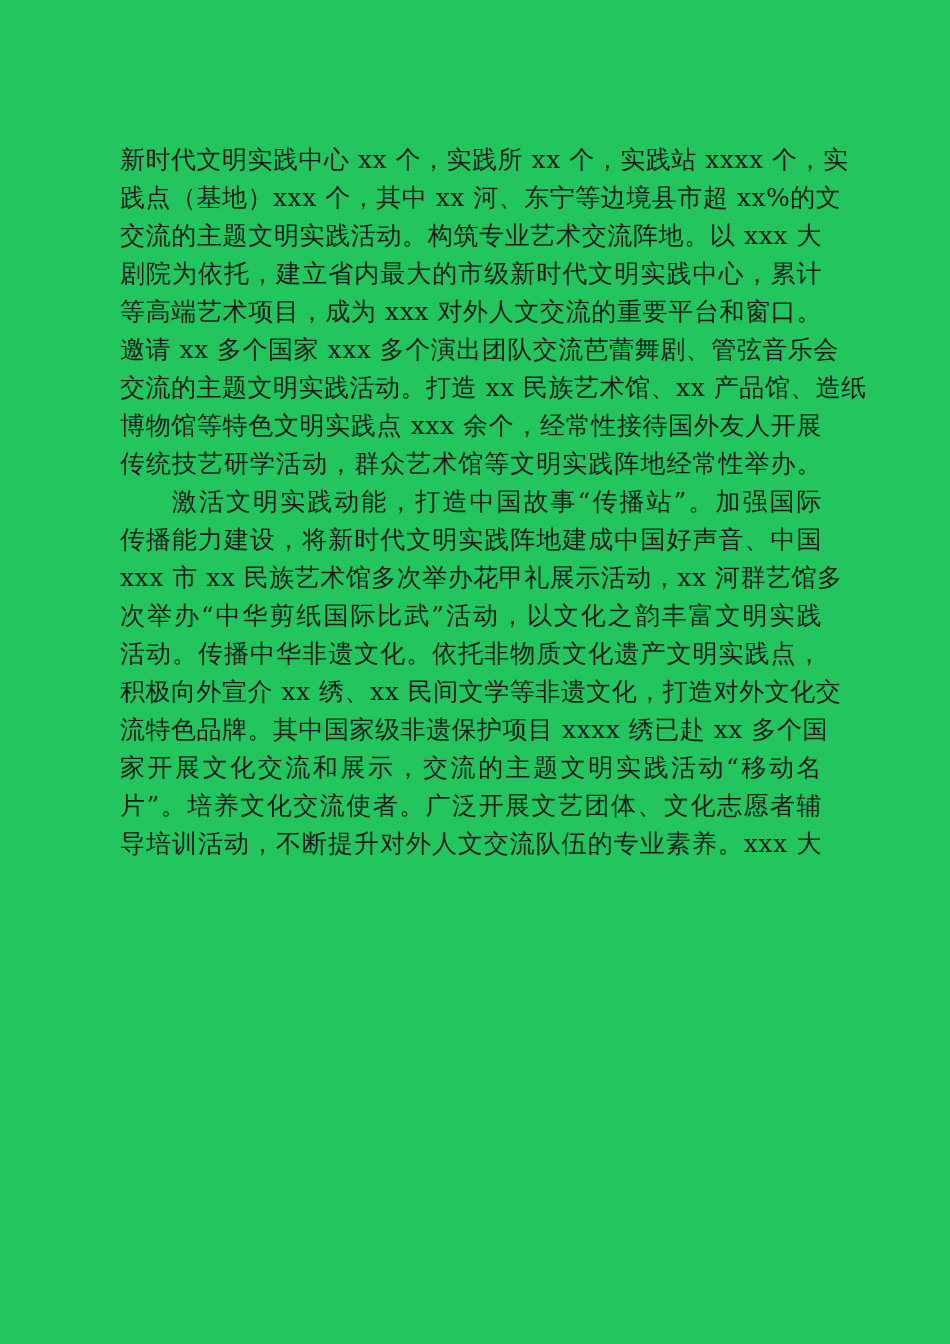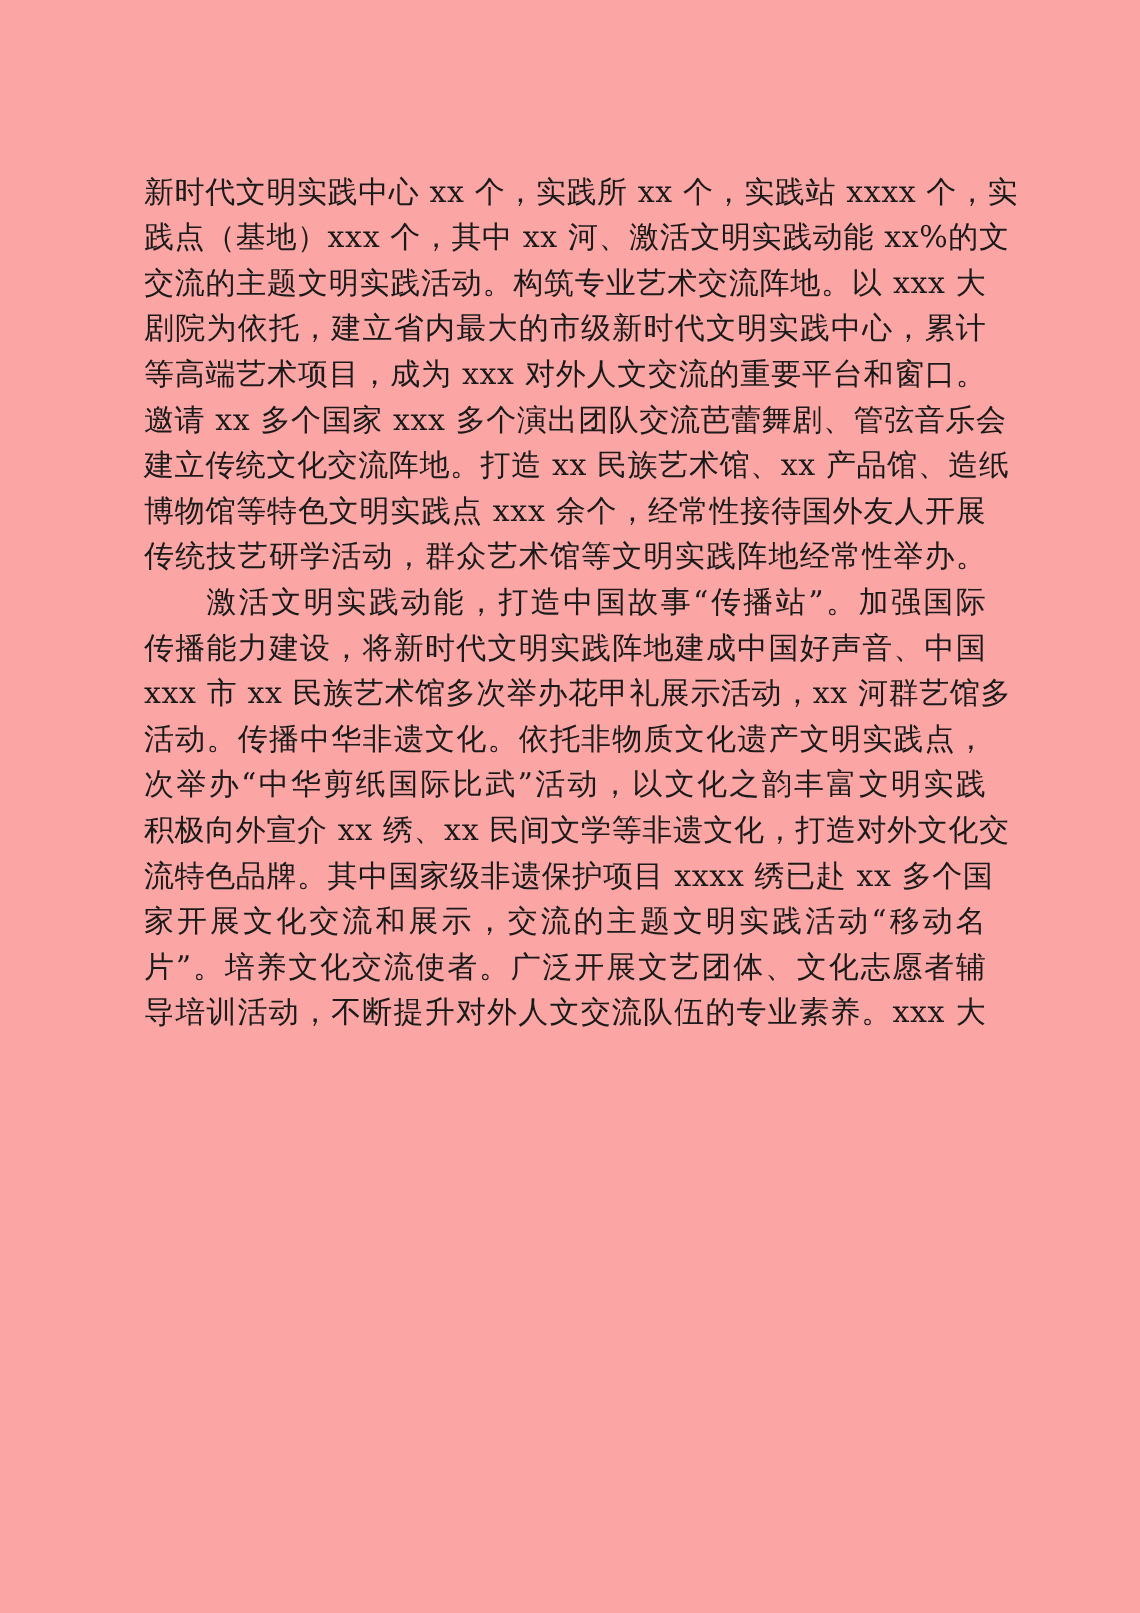--- a/index.html
+++ b/index.html
@@ -13,21 +13,21 @@
     position: relative;
     overflow: hidden;
     font-family: "DejaVu Serif", "Liberation Serif", serif;
     color: #1a1a1a;
   }
   .page {
     position: absolute;
     left: 0; top: 0;
     width: 950px;
     height: 1344px;
-    background: #fca5a5;
+    background: #22c55e;
   }
   .body-text {
     position: absolute;
     left: 120px;
     top: 141px;
     width: 702px;
   }
   .line {
     display: block;
     height: 38px;
@@ -43,36 +43,36 @@
   }
 </style>
 </head>
 <body>
 
 <div class="page">
   <div class="body-text">
 
     <div>
       <span class="line">新时代文明实践中心 xx 个，实践所 xx 个，实践站 xxxx 个，实</span>
-      <span class="line">践点（基地）xxx 个，其中 xx 河、激活文明实践动能 xx%的文</span>
+      <span class="line">践点（基地）xxx 个，其中 xx 河、东宁等边境县市超 xx%的文</span>
       <span class="line">交流的主题文明实践活动。构筑专业艺术交流阵地。以 xxx 大</span>
       <span class="line">剧院为依托，建立省内最大的市级新时代文明实践中心，累计</span>
       <span class="line">等高端艺术项目，成为 xxx 对外人文交流的重要平台和窗口。</span>
       <span class="line">邀请 xx 多个国家 xxx 多个演出团队交流芭蕾舞剧、管弦音乐会</span>
-      <span class="line">建立传统文化交流阵地。打造 xx 民族艺术馆、xx 产品馆、造纸</span>
+      <span class="line">交流的主题文明实践活动。打造 xx 民族艺术馆、xx 产品馆、造纸</span>
       <span class="line">博物馆等特色文明实践点 xxx 余个，经常性接待国外友人开展</span>
       <span class="line">传统技艺研学活动，群众艺术馆等文明实践阵地经常性举办。</span>
     </div>
 
     <div>
       <span class="line indent">激活文明实践动能，打造中国故事“传播站”。加强国际</span>
       <span class="line">传播能力建设，将新时代文明实践阵地建成中国好声音、中国</span>
       <span class="line">xxx 市 xx 民族艺术馆多次举办花甲礼展示活动，xx 河群艺馆多</span>
+      <span class="line">次举办“中华剪纸国际比武”活动，以文化之韵丰富文明实践</span>
       <span class="line">活动。传播中华非遗文化。依托非物质文化遗产文明实践点，</span>
-      <span class="line">次举办“中华剪纸国际比武”活动，以文化之韵丰富文明实践</span>
       <span class="line">积极向外宣介 xx 绣、xx 民间文学等非遗文化，打造对外文化交</span>
       <span class="line">流特色品牌。其中国家级非遗保护项目 xxxx 绣已赴 xx 多个国</span>
       <span class="line">家开展文化交流和展示，交流的主题文明实践活动“移动名</span>
       <span class="line">片”。培养文化交流使者。广泛开展文艺团体、文化志愿者辅</span>
       <span class="line">导培训活动，不断提升对外人文交流队伍的专业素养。xxx 大</span>
     </div>
 
   </div>
 </div>
 

